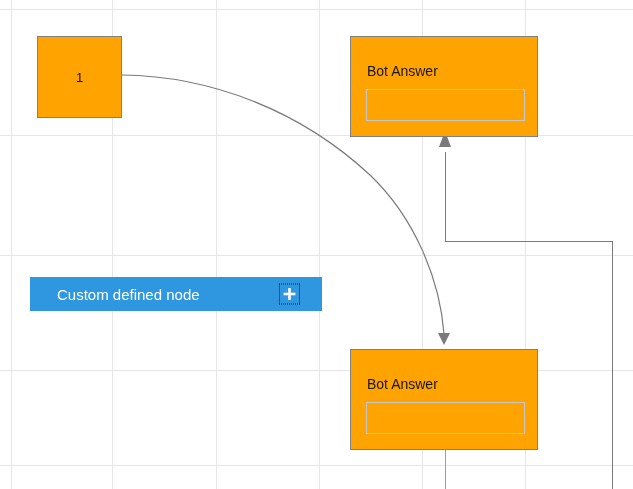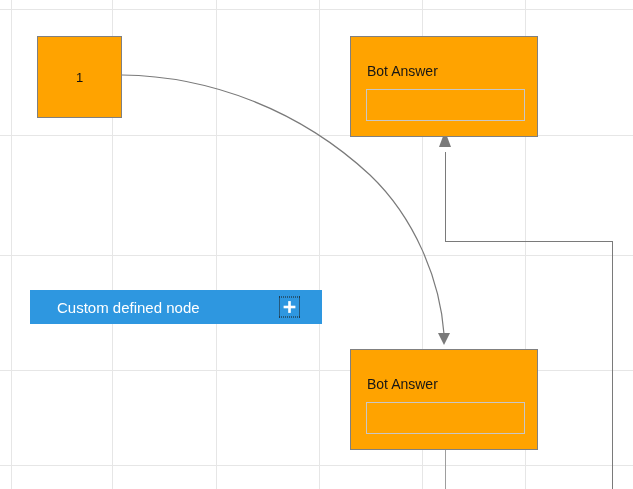--- a/index.html
+++ b/index.html
@@ -155,21 +155,21 @@
     <div class="node node-card" style="left:350px; top:36px; width:188px; height:101px;">
       <div class="node-title">Bot Answer</div>
       <div class="node-slot"></div>
     </div>
 
     <div class="node node-card" style="left:350px; top:349px; width:188px; height:101px;">
       <div class="node-title">Bot Answer</div>
       <div class="node-slot"></div>
     </div>
 
-    <div class="palette-item" style="left:30px; top:290px; width:292px; height:34px;text-align:right;">
+    <div class="palette-item" style="left:30px; top:277px; width:292px; height:34px;text-align:right;">
       <span class="palette-label">Custom defined node</span>
       <span class="add-icon">
         <svg width="13" height="13" viewBox="0 0 13 13" aria-hidden="true">
           <rect x="5.2" y="0.6" width="2.6" height="11.8" fill="#ffffff"></rect>
           <rect x="0.6" y="5.2" width="11.8" height="2.6" fill="#ffffff"></rect>
         </svg>
       </span>
     </div>
 
   </div>

